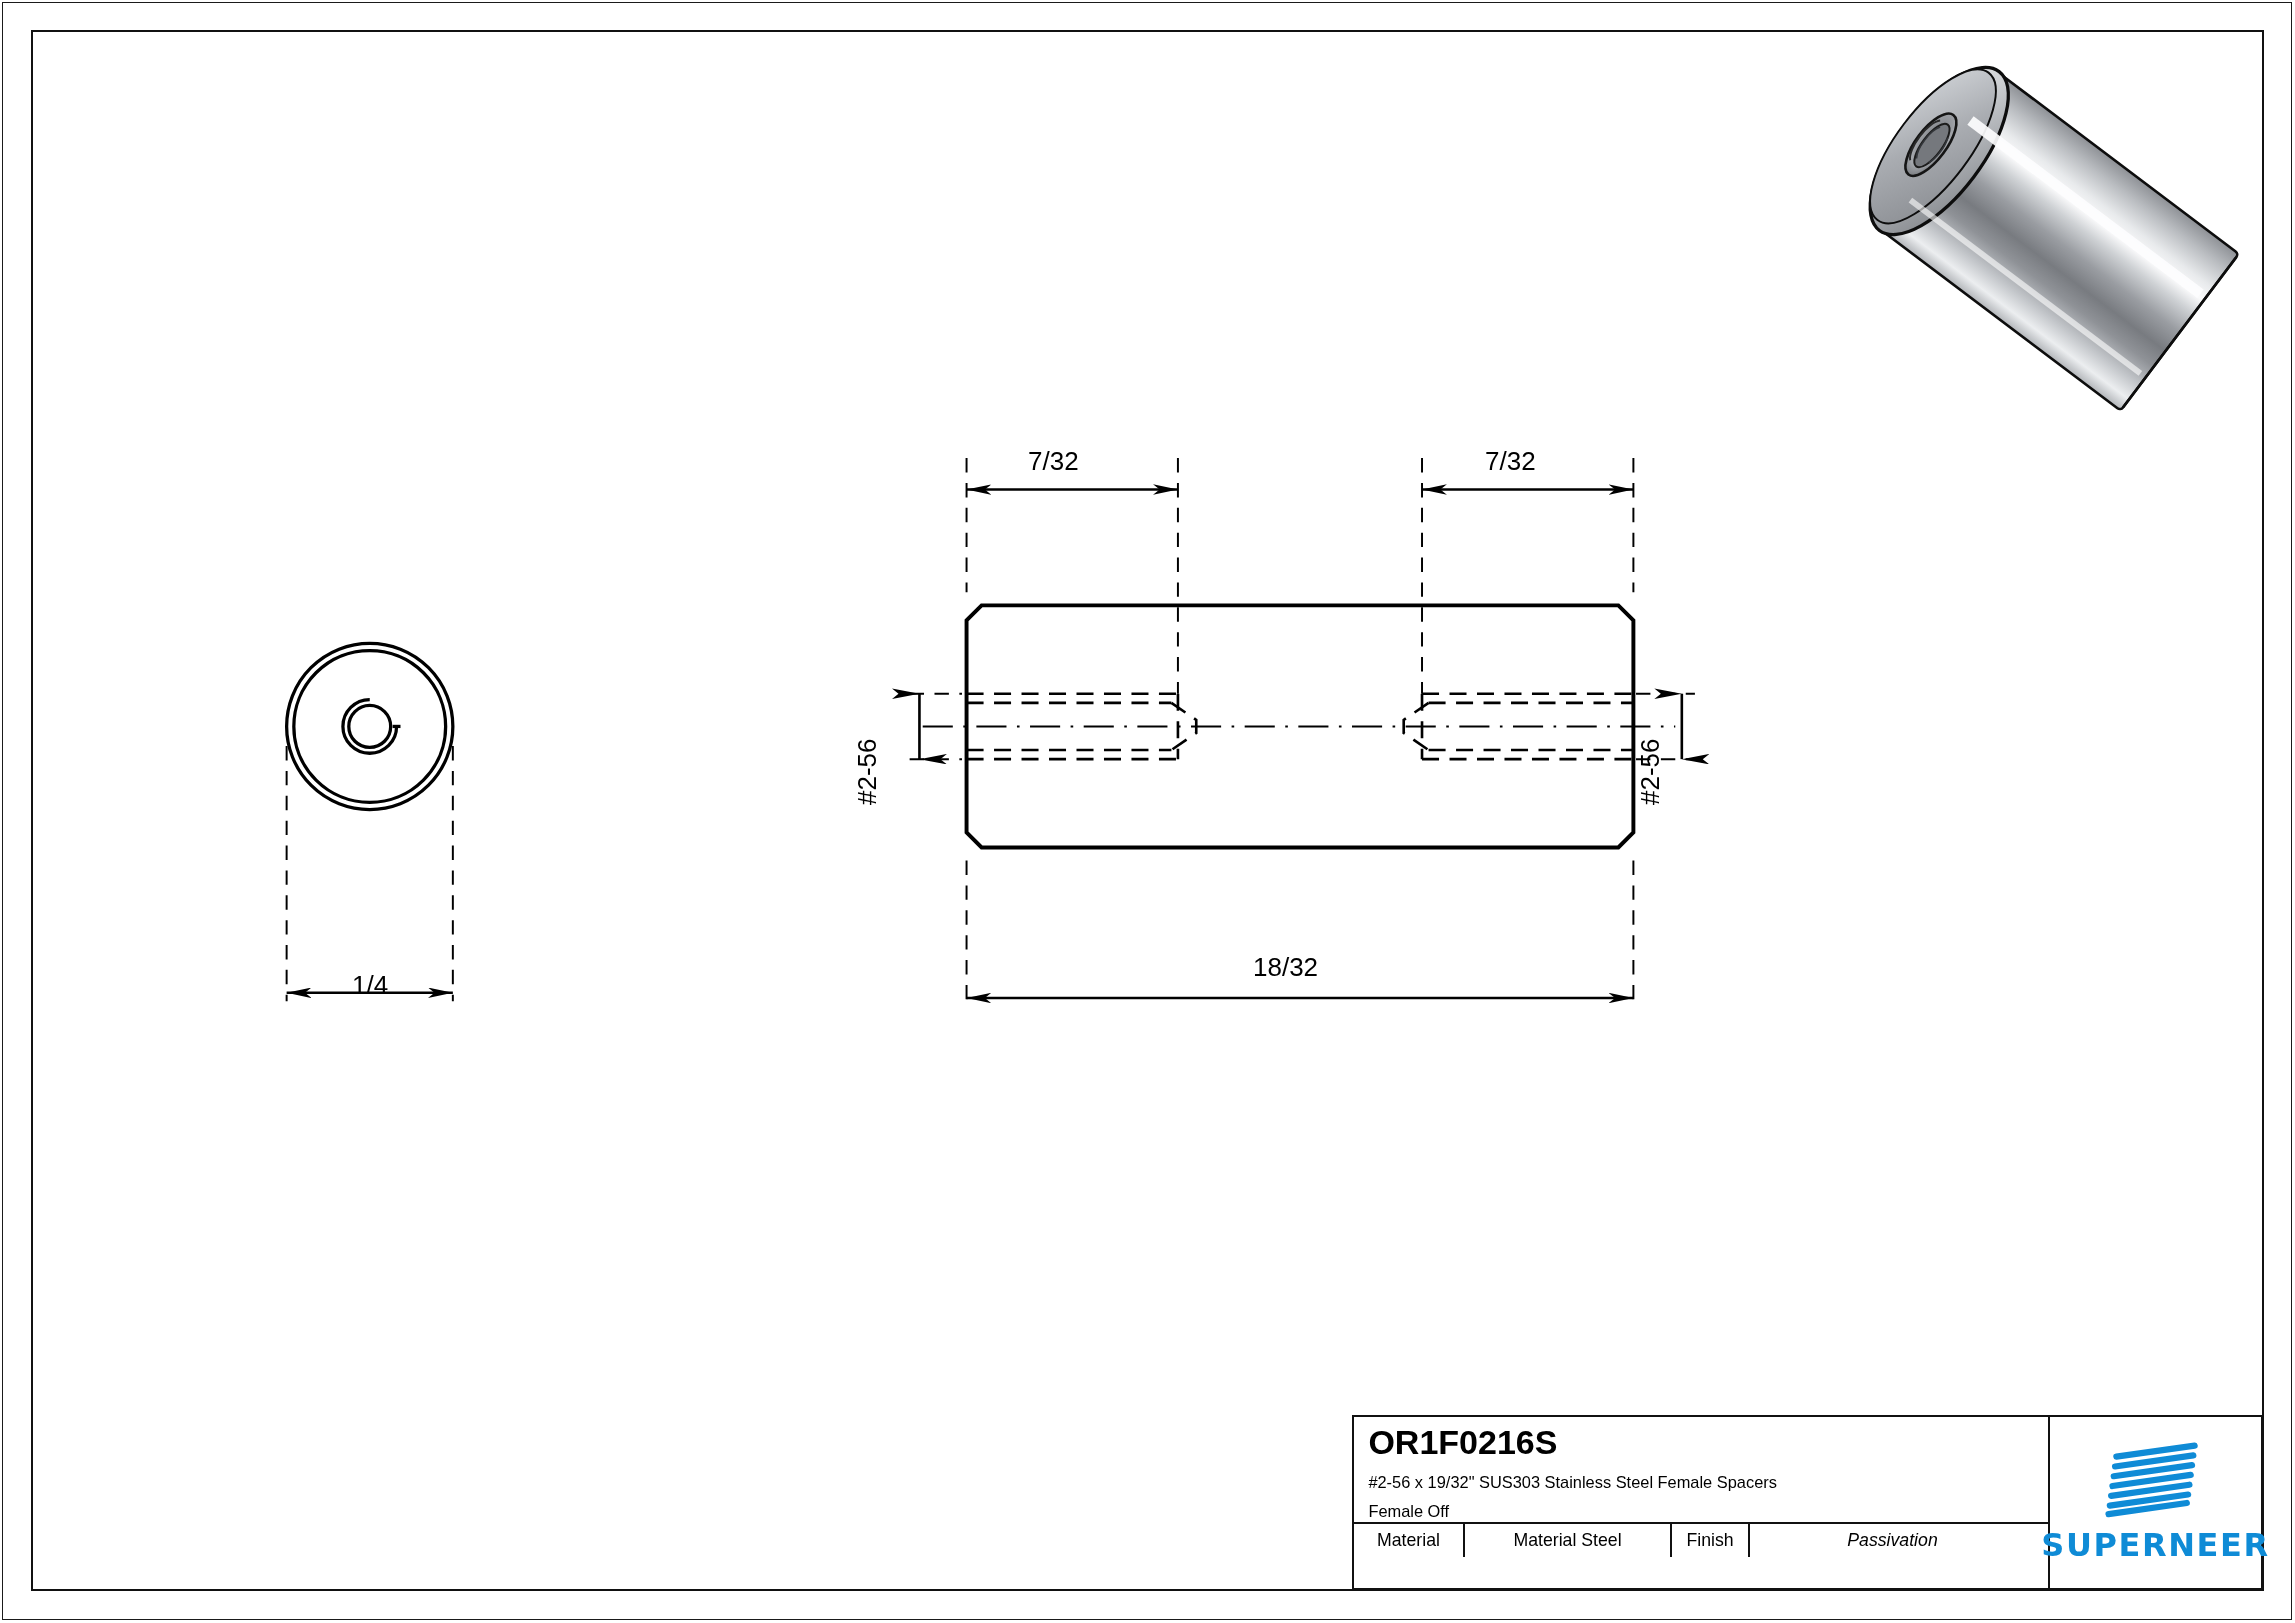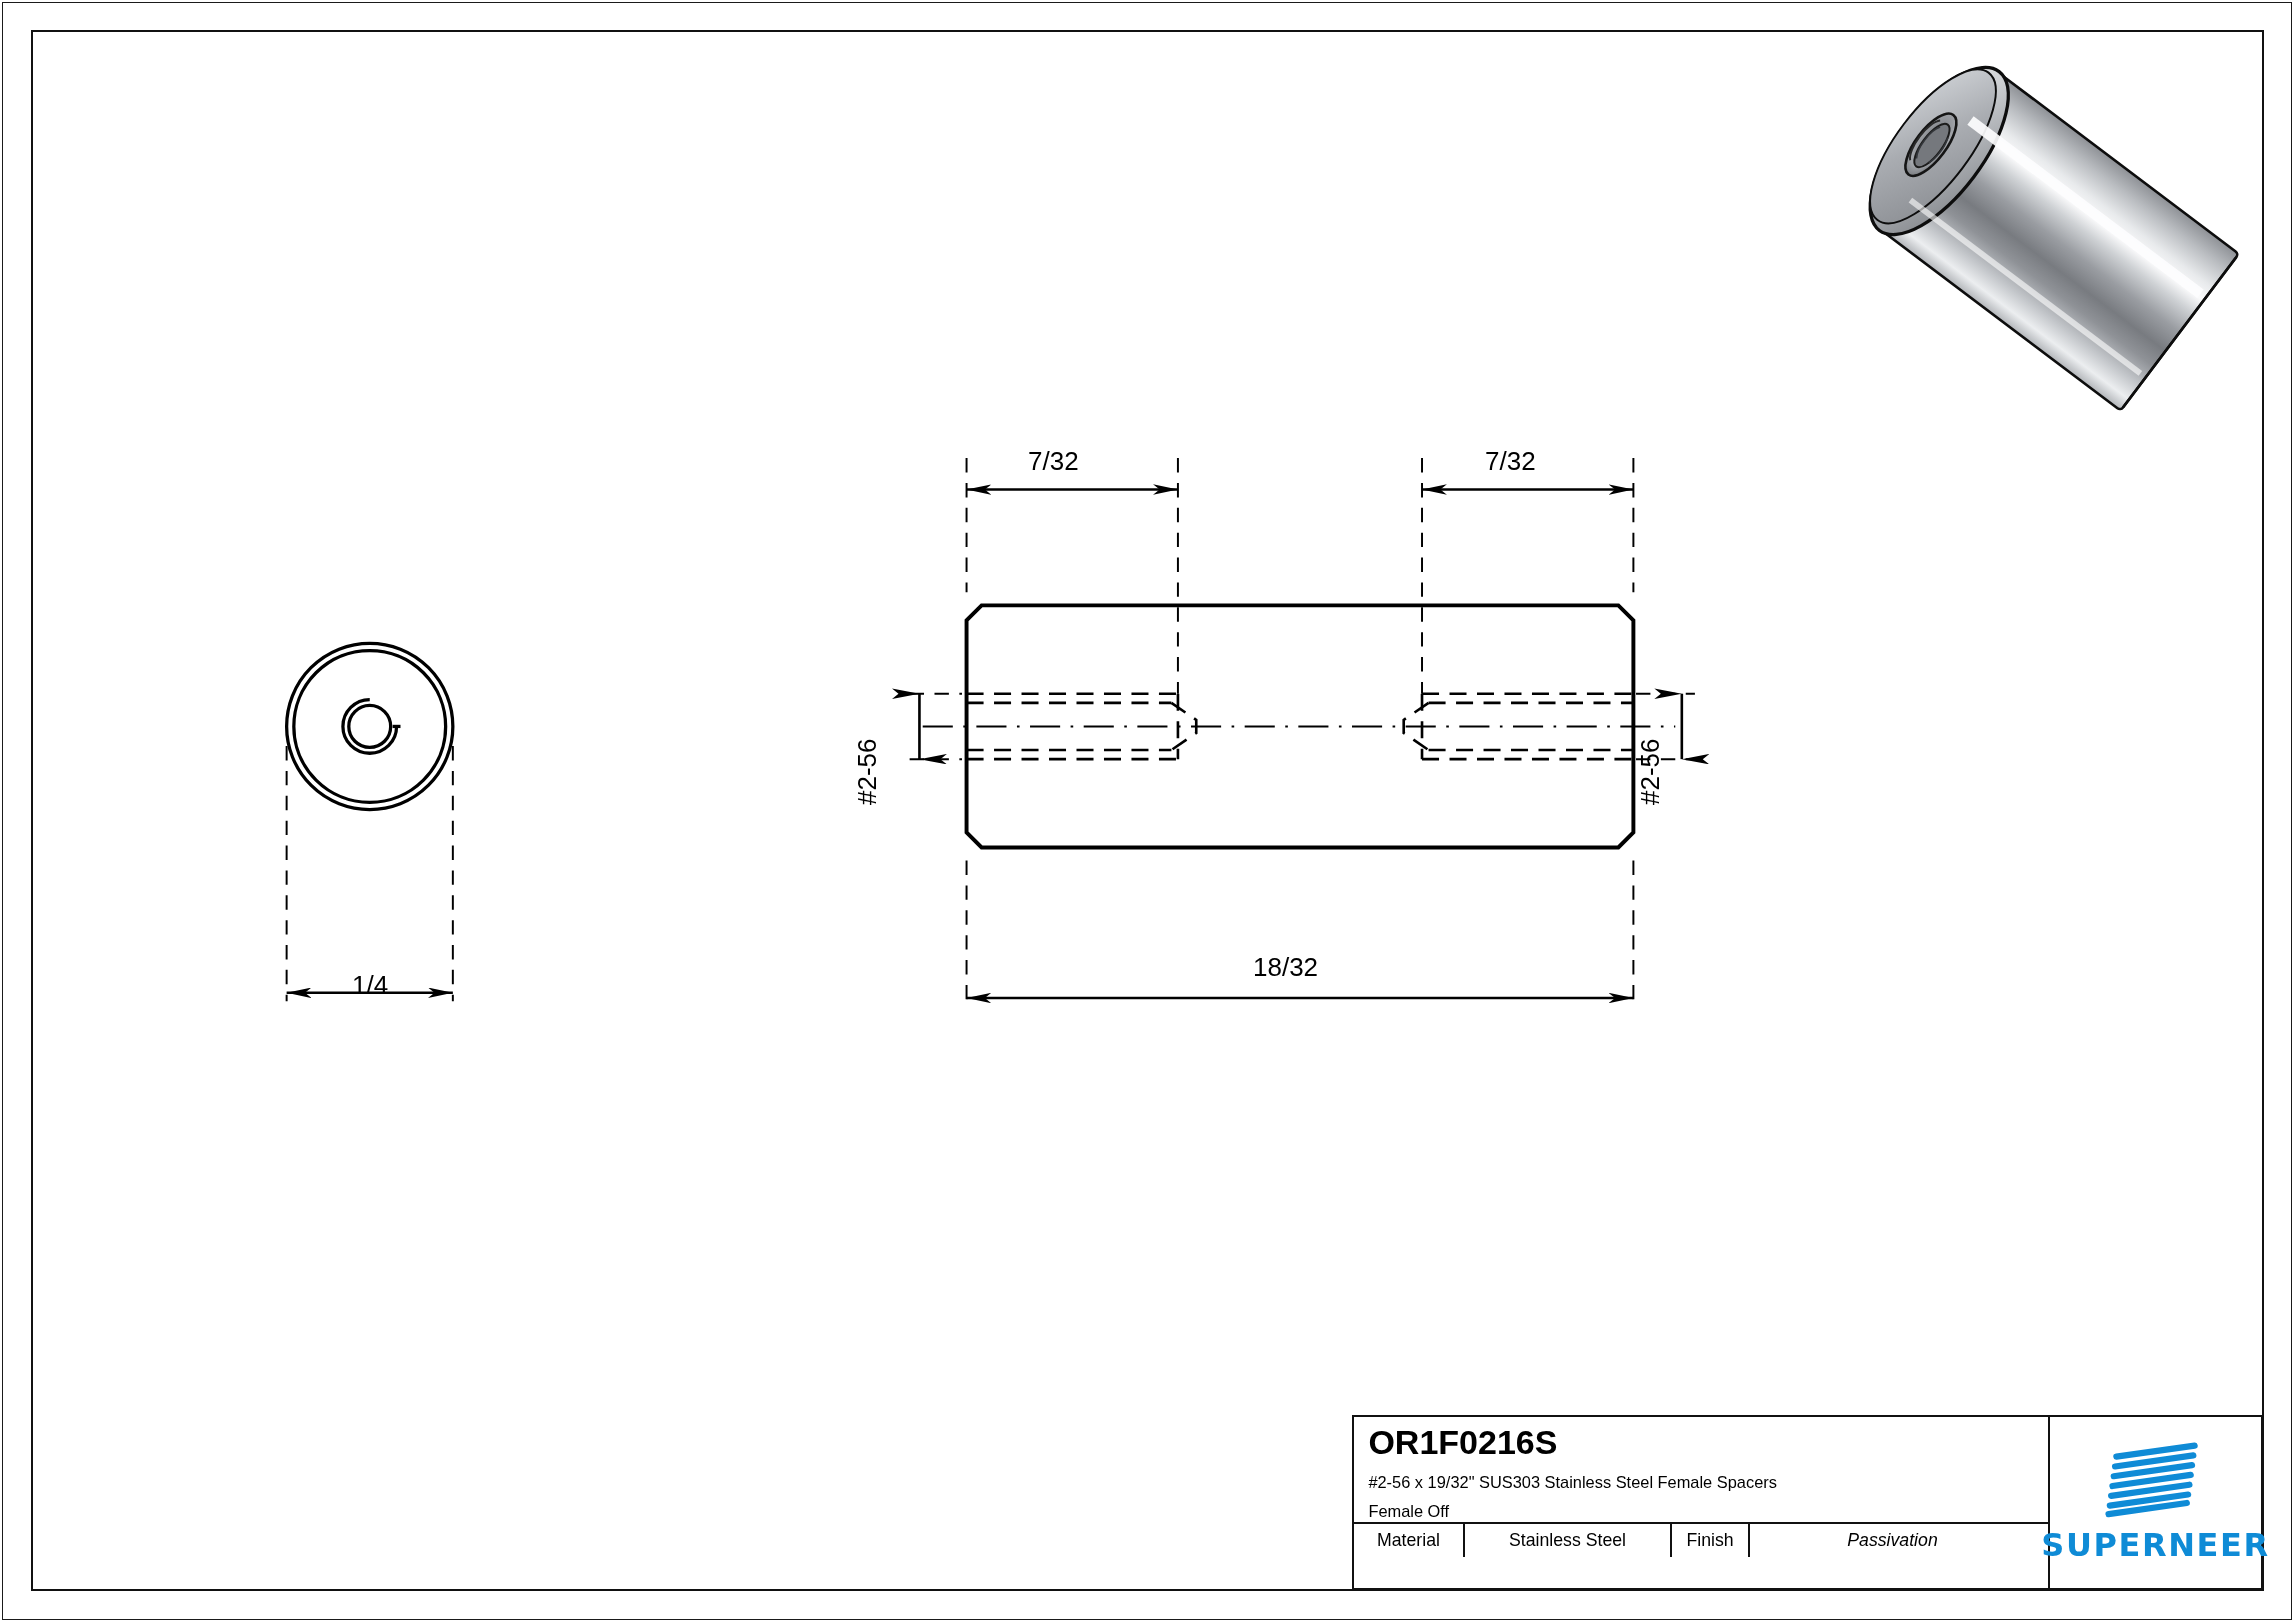--- a/index.html
+++ b/index.html
@@ -235,21 +235,21 @@
     <div class="tb-left">
 
       <div class="tb-desc">
         <div class="tb-partno">OR1F0216S</div>
         <div class="tb-descline">#2-56 x 19/32" SUS303 Stainless Steel Female Spacers</div>
         <div class="tb-descline">Female Off</div>
       </div>
 
       <div class="tb-row">
         <div class="tb-cell c-label">Material</div>
-        <div class="tb-cell c-value">Stainless Steel</div>
+        <div class="tb-cell c-value">Material Steel</div>
         <div class="tb-cell c-label2">Finish</div>
         <div class="tb-cell c-value2">Passivation</div>
       </div>
 
 
     </div>
 
     <div class="tb-right">
       <svg class="logo-mark" viewBox="0 0 200 118">
         <g stroke="#0f8bd6" stroke-width="9.5" stroke-linecap="round" fill="none">

